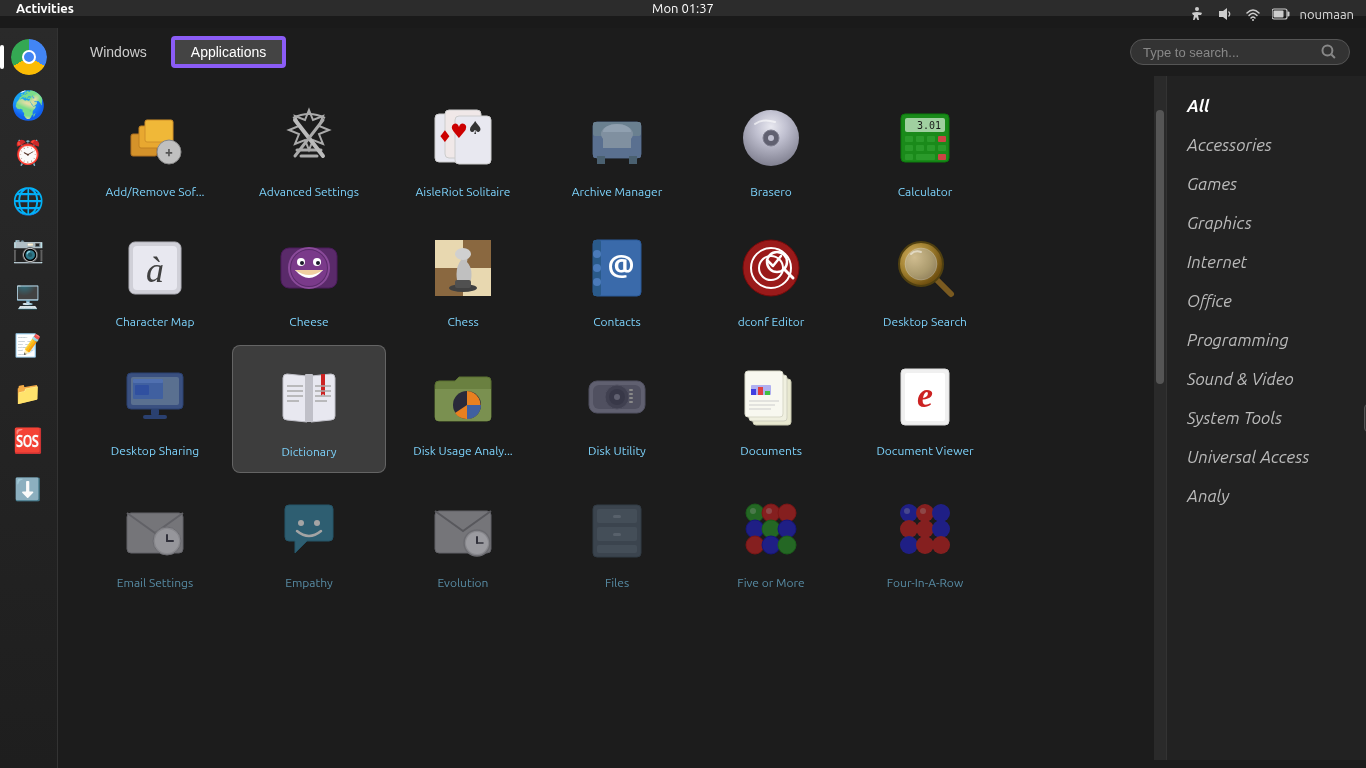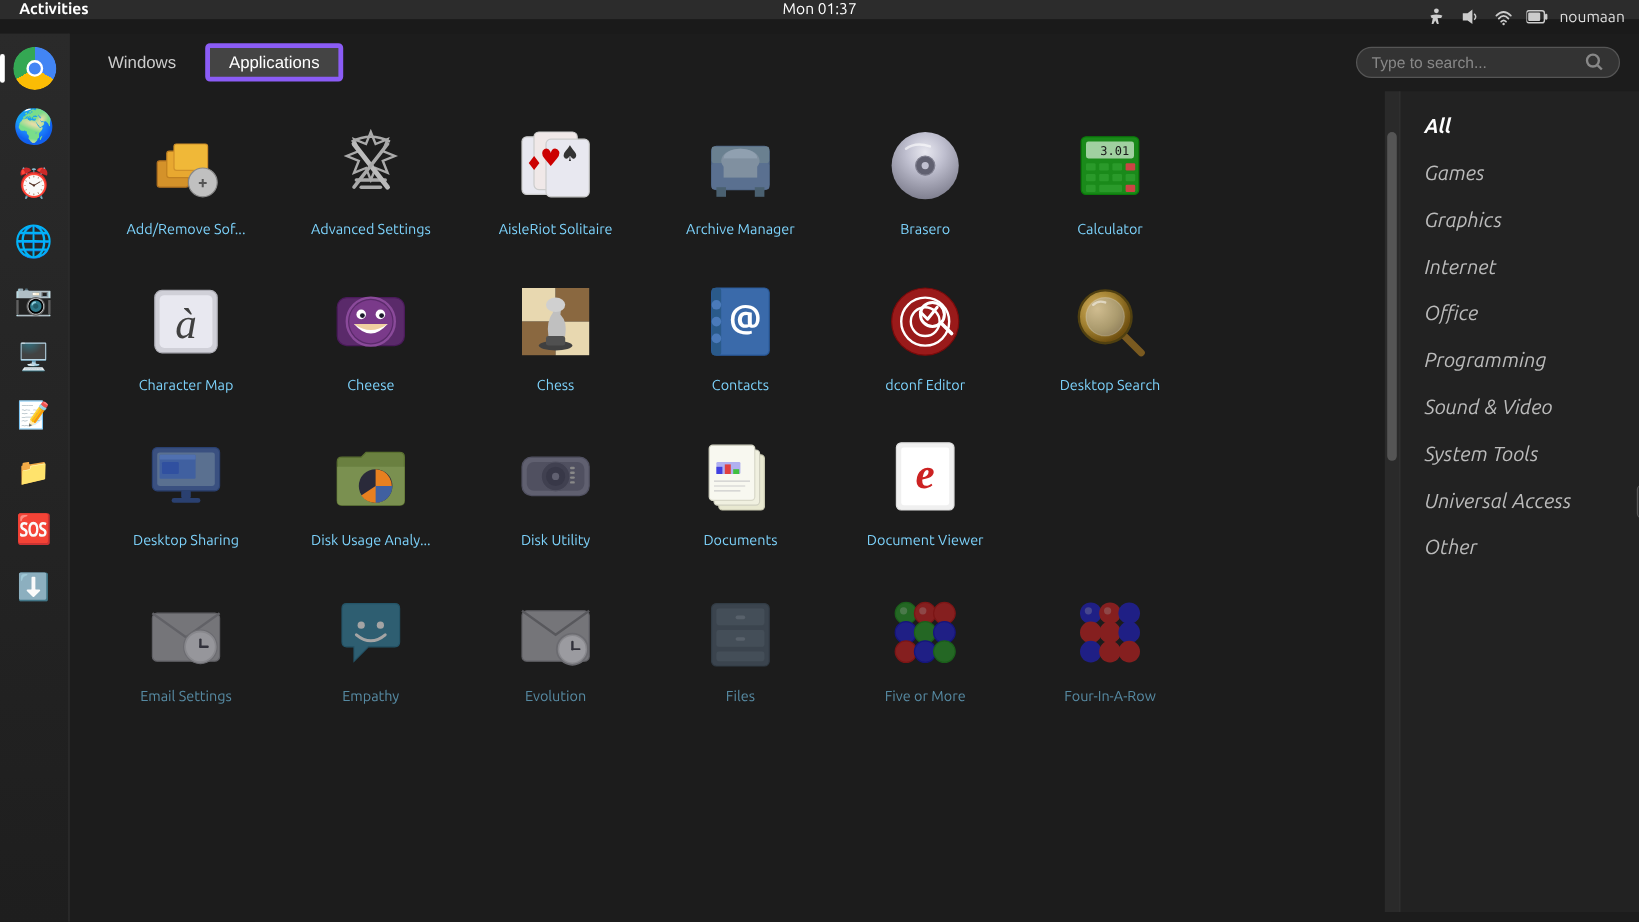--- a/index.html
+++ b/index.html
@@ -533,20 +533,44 @@
 
               <rect x="12" y="20" width="14" height="10" rx="1" fill="#3050a0"></rect>
 
               <rect x="28" y="44" width="8" height="6" rx="1" fill="#2a4070"></rect>
               <rect x="20" y="50" width="24" height="4" rx="2" fill="#2a4070"></rect>
             </svg>
           </div>
           <span class="app-label">Desktop Sharing</span>
         </div>
 
+        <div class="app-item selected">
+          <div class="app-icon">
+            <svg width="64" height="64" viewBox="0 0 64 64">
+
+              <path d="M6 12 Q6 8 10 8 L30 10 L30 56 L10 54 Q6 54 6 50 Z" fill="#e8e8f0" stroke="#c0c0c8" stroke-width="1"></path>
+              <path d="M58 12 Q58 8 54 8 L34 10 L34 56 L54 54 Q58 54 58 50 Z" fill="#e8e8f0" stroke="#c0c0c8" stroke-width="1"></path>
+
+              <rect x="28" y="8" width="8" height="48" rx="1" fill="#c0c0c8"></rect>
+
+              <path d="M44 8 L48 8 L48 30 L46 28 L44 30 Z" fill="#cc2222"></path>
+
+              <line x1="10" y1="20" x2="26" y2="20" stroke="#aaa" stroke-width="1.5"></line>
+              <line x1="10" y1="25" x2="26" y2="25" stroke="#aaa" stroke-width="1.5"></line>
+              <line x1="10" y1="30" x2="26" y2="30" stroke="#aaa" stroke-width="1.5"></line>
+              <line x1="10" y1="35" x2="22" y2="35" stroke="#aaa" stroke-width="1.5"></line>
+
+              <line x1="38" y1="20" x2="54" y2="20" stroke="#aaa" stroke-width="1.5"></line>
+              <line x1="38" y1="25" x2="54" y2="25" stroke="#aaa" stroke-width="1.5"></line>
+              <line x1="38" y1="30" x2="54" y2="30" stroke="#aaa" stroke-width="1.5"></line>
+              <line x1="38" y1="35" x2="50" y2="35" stroke="#aaa" stroke-width="1.5"></line>
+            </svg>
+          </div>
+          <span class="app-label">Dictionary</span>
+        </div>
 
         <div class="app-item">
           <div class="app-icon">
             <svg width="64" height="64" viewBox="0 0 64 64">
 
               <path d="M4 20 Q4 16 8 16 L24 16 L28 12 L56 12 Q60 12 60 16 L60 52 Q60 56 56 56 L8 56 Q4 56 4 52 Z" fill="#6a8040" stroke="#5a7030" stroke-width="1"></path>
               <path d="M4 24 L60 24 L60 52 Q60 56 56 56 L8 56 Q4 56 4 52 Z" fill="#7a9050"></path>
 
               <circle cx="36" cy="40" r="14" fill="#2a2a3a"></circle>
               <path d="M36 40 L36 26 A14 14 0 1 1 24 48 Z" fill="#e88020"></path>
@@ -719,24 +743,25 @@
     </div>
 
     <div style="width:12px;background:#2a2a2a;position:relative;">
       <div style="position:absolute;top:5%;width:8px;height:40%;left:2px;background:#555;border-radius:4px;"></div>
     </div>
 
     <div id="sidebar-categories">
       <div class="sidebar-collapse-btn">▶</div>
 
       <div class="category-item active">All</div>
+      <div class="category-item">Accessories</div>
       <div class="category-item">Games</div>
       <div class="category-item">Graphics</div>
       <div class="category-item">Internet</div>
       <div class="category-item">Office</div>
       <div class="category-item">Programming</div>
       <div class="category-item">Sound &amp; Video</div>
       <div class="category-item">System Tools</div>
       <div class="category-item">Universal Access</div>
-      <div class="category-item">Other</div>
+      <div class="category-item">Analy</div>
     </div>
   </div>
 </div>
 
 </body></html>

